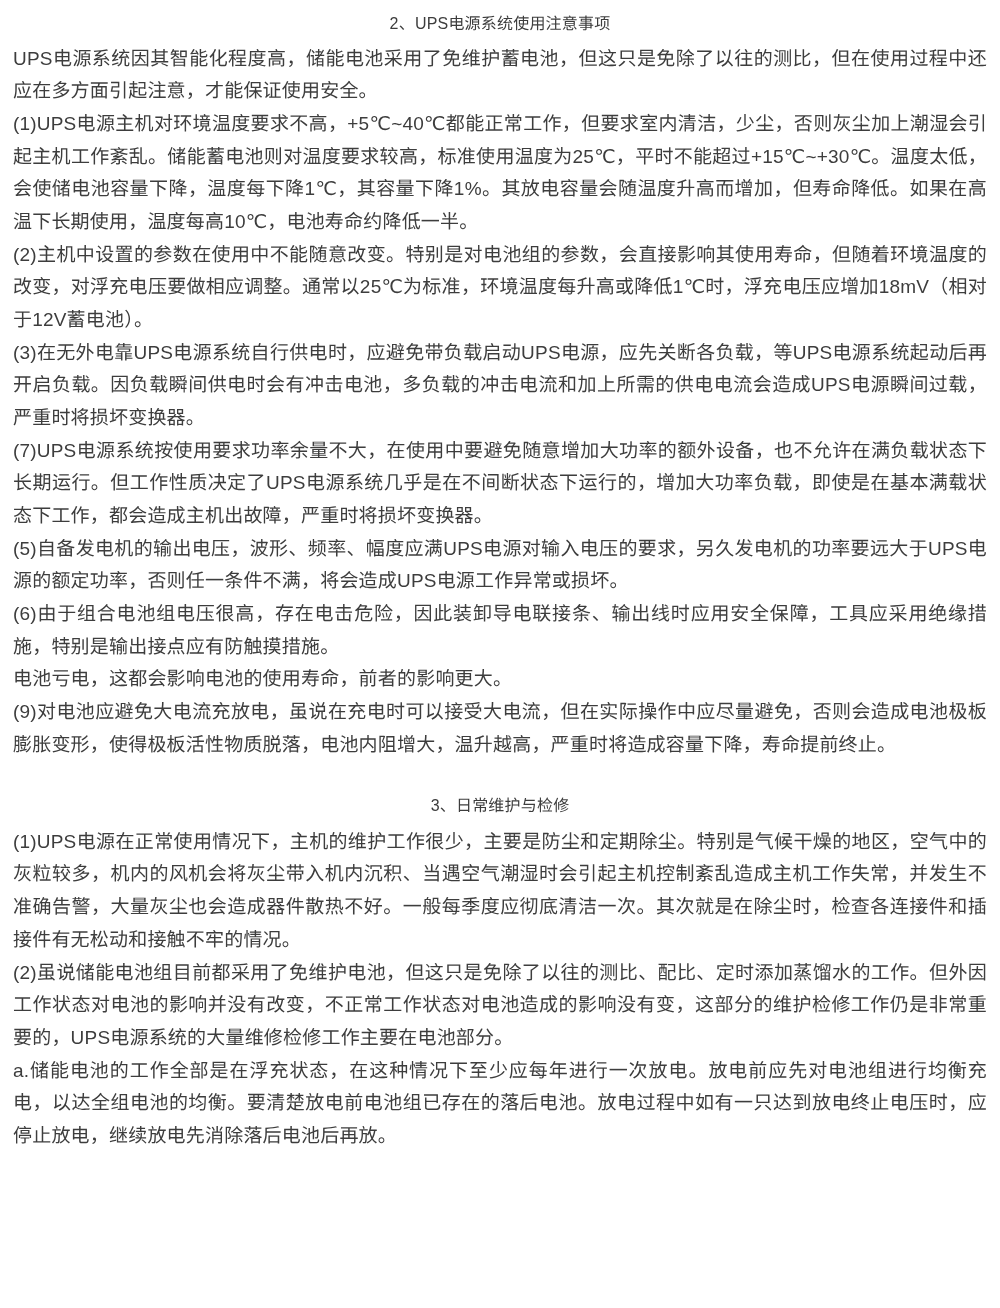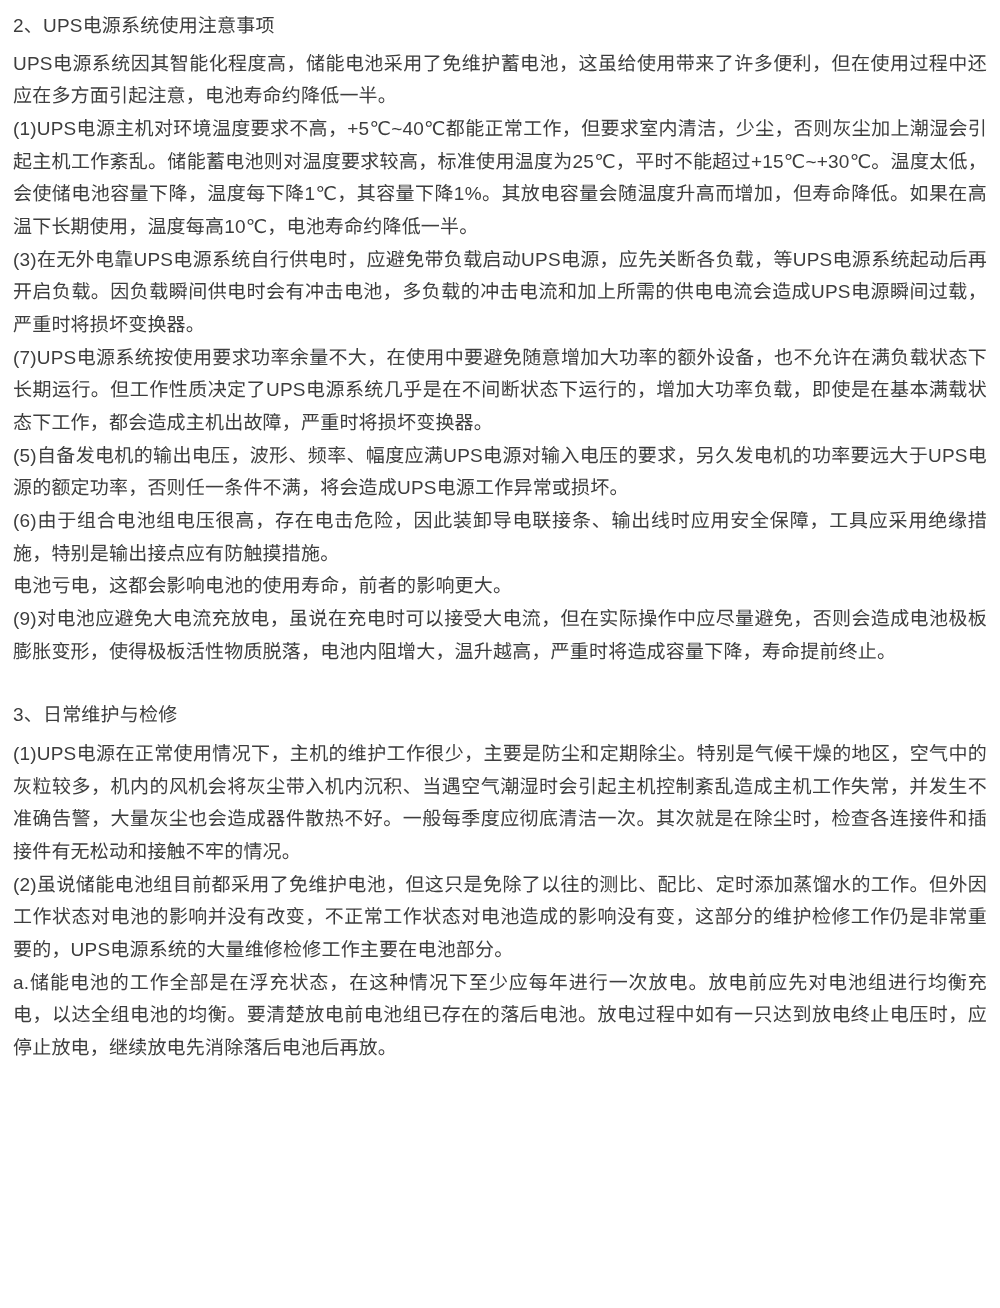--- a/index.html
+++ b/index.html
@@ -16,44 +16,45 @@
     min-height: 1308px;
     padding: 10px 13px 20px 13px;
     font-family: "Liberation Sans", "DejaVu Sans", sans-serif;
     font-size: 19px;
     line-height: 1.72;
     color: #3d3d3d;
     text-align: justify;
     letter-spacing: 0.2px;
   }
   .sec-heading {
-    font-size: 19px;
+    font-size: 16px;
     font-weight: normal;
     margin: 0 0 5px 0;
-    text-align: left;
+    text-align: center;
   }
   .sec-heading.sec3 {
     margin-top: 31px;
     margin-bottom: 6px;
   }
   .para {
     margin: 0;
     word-break: break-all;
   }
 </style>
 </head>
 <body>
 
 <div class="doc">
 
   <h2 class="sec-heading">2、UPS电源系统使用注意事项</h2>
 
-  <p class="para">UPS电源系统因其智能化程度高，储能电池采用了免维护蓄电池，这虽给使用带来了许多便利，但在使用过程中还应在多方面引起注意，电池寿命约降低一半。</p>
+  <p class="para">UPS电源系统因其智能化程度高，储能电池采用了免维护蓄电池，但这只是免除了以往的测比，但在使用过程中还应在多方面引起注意，才能保证使用安全。</p>
 
   <p class="para">(1)UPS电源主机对环境温度要求不高，+5℃~40℃都能正常工作，但要求室内清洁，少尘，否则灰尘加上潮湿会引起主机工作紊乱。储能蓄电池则对温度要求较高，标准使用温度为25℃，平时不能超过+15℃~+30℃。温度太低，会使储电池容量下降，温度每下降1℃，其容量下降1%。其放电容量会随温度升高而增加，但寿命降低。如果在高温下长期使用，温度每高10℃，电池寿命约降低一半。</p>
+  <p class="para">(2)主机中设置的参数在使用中不能随意改变。特别是对电池组的参数，会直接影响其使用寿命，但随着环境温度的改变，对浮充电压要做相应调整。通常以25℃为标准，环境温度每升高或降低1℃时，浮充电压应增加18mV（相对于12V蓄电池）。</p>
   <p class="para">(3)在无外电靠UPS电源系统自行供电时，应避免带负载启动UPS电源，应先关断各负载，等UPS电源系统起动后再开启负载。因负载瞬间供电时会有冲击电池，多负载的冲击电流和加上所需的供电电流会造成UPS电源瞬间过载，严重时将损坏变换器。</p>
   <p class="para">(7)UPS电源系统按使用要求功率余量不大，在使用中要避免随意增加大功率的额外设备，也不允许在满负载状态下长期运行。但工作性质决定了UPS电源系统几乎是在不间断状态下运行的，增加大功率负载，即使是在基本满载状态下工作，都会造成主机出故障，严重时将损坏变换器。</p>
   <p class="para">(5)自备发电机的输出电压，波形、频率、幅度应满UPS电源对输入电压的要求，另久发电机的功率要远大于UPS电源的额定功率，否则任一条件不满，将会造成UPS电源工作异常或损坏。</p>
   <p class="para">(6)由于组合电池组电压很高，存在电击危险，因此装卸导电联接条、输出线时应用安全保障，工具应采用绝缘措施，特别是输出接点应有防触摸措施。</p>
   <p class="para">电池亏电，这都会影响电池的使用寿命，前者的影响更大。</p>
   <p class="para">(9)对电池应避免大电流充放电，虽说在充电时可以接受大电流，但在实际操作中应尽量避免，否则会造成电池极板膨胀变形，使得极板活性物质脱落，电池内阻增大，温升越高，严重时将造成容量下降，寿命提前终止。</p>
 
   <h2 class="sec-heading sec3">3、日常维护与检修</h2>
 
   <p class="para">(1)UPS电源在正常使用情况下，主机的维护工作很少，主要是防尘和定期除尘。特别是气候干燥的地区，空气中的灰粒较多，机内的风机会将灰尘带入机内沉积、当遇空气潮湿时会引起主机控制紊乱造成主机工作失常，并发生不准确告警，大量灰尘也会造成器件散热不好。一般每季度应彻底清洁一次。其次就是在除尘时，检查各连接件和插接件有无松动和接触不牢的情况。</p>

